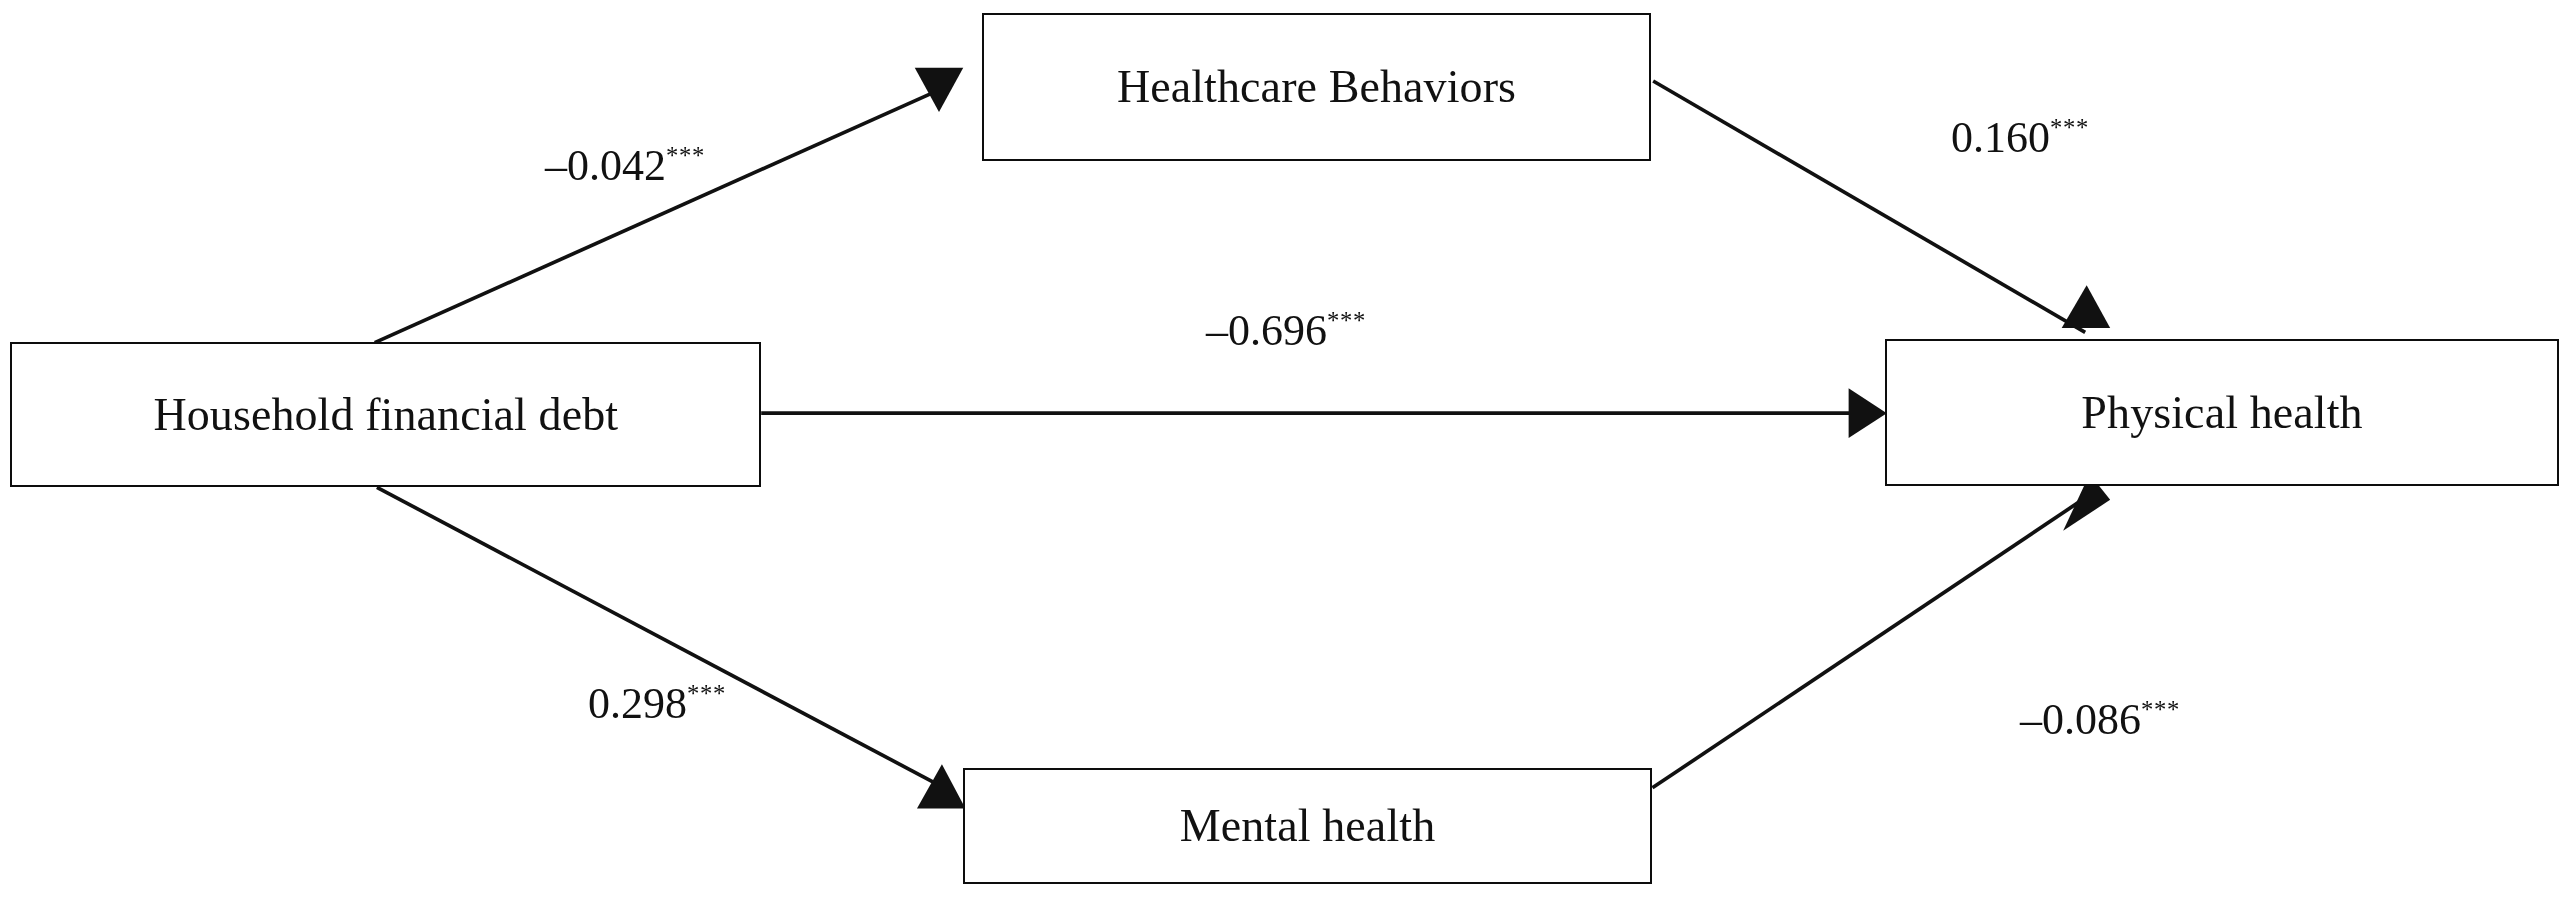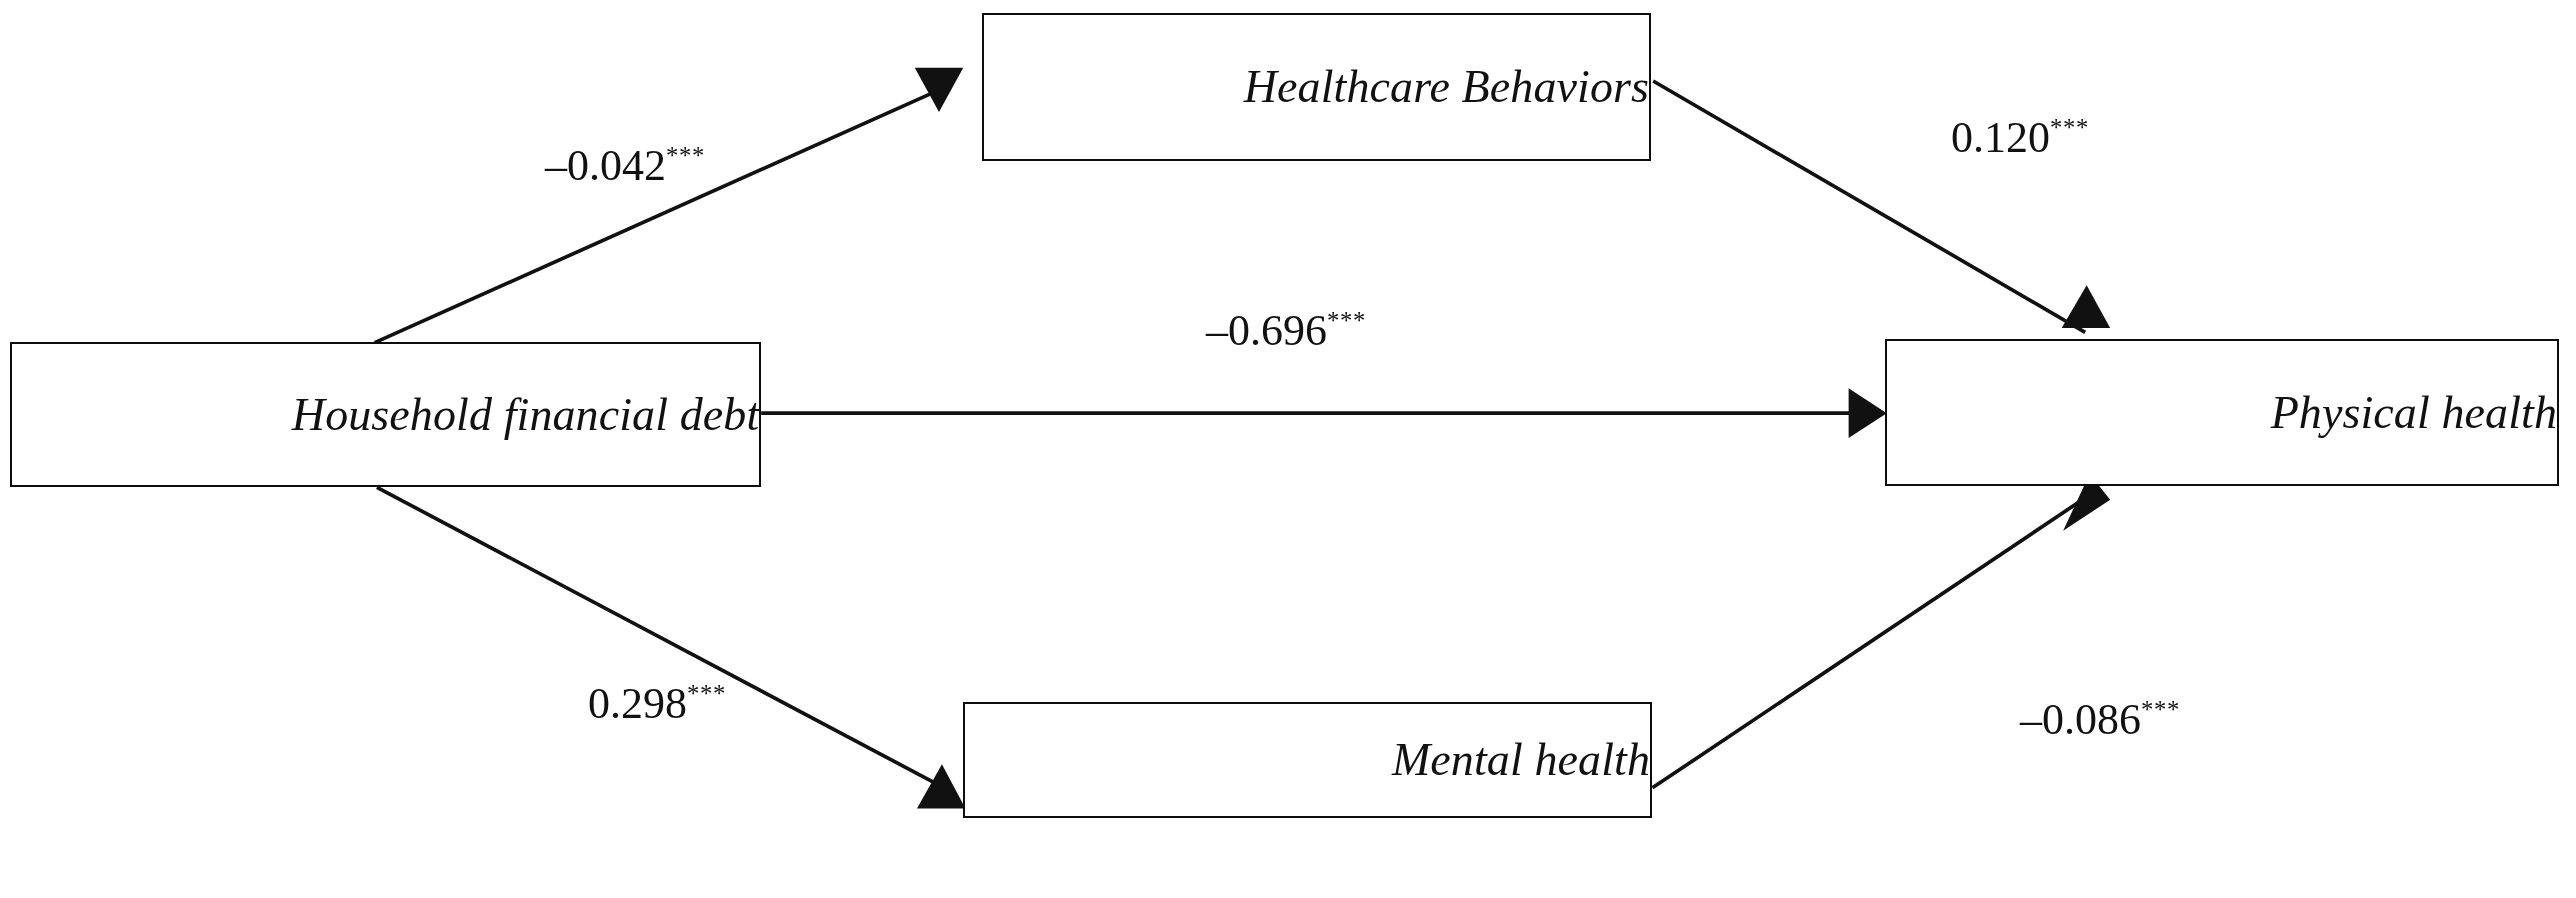--- a/index.html
+++ b/index.html
@@ -24,35 +24,34 @@
     width: 2576px;
     height: 899px;
   }
   .node-box {
     position: absolute;
     box-sizing: border-box;
     background: #ffffff;
     border: 2.2px solid #0d0d0d;
     display: flex;
     align-items: center;
-    justify-content: flex-end;
+    justify-content: center;
     z-index: 3;
-    font-style: italic;
   }
   .node-label {
     font-family: "Liberation Serif", "DejaVu Serif", serif;
     font-size: 46px;
     line-height: 1;
     color: #111111;
     white-space: nowrap;
     letter-spacing: 0.1px;
   }
   #node-household { left: 10.3px;   top: 342px;  width: 751px; height: 145px; }
   #node-healthcare{ left: 982px; top: 13.2px;   width: 669px;  height: 148px; }
-  #node-mental    { left: 963px; top: 702px; width: 689px;  height: 116px; }
+  #node-mental    { left: 963px; top: 768px; width: 689px;  height: 116px; }
   #node-physical  { left: 1885px; top: 339px;  width: 674px;  height: 147px; }
 
   .edge-label {
     position: absolute;
     font-family: "Liberation Serif", "DejaVu Serif", serif;
     font-size: 44px;
     line-height: 1;
     color: #111111;
     white-space: nowrap;
     z-index: 4;
@@ -115,21 +114,21 @@
 
   <div class="node-box" id="node-physical">
     <span class="node-label">Physical health</span>
   </div>
 
   <div class="edge-label" id="label-debt-healthcare">
     <span>–0.042</span><sup>***</sup>
   </div>
 
   <div class="edge-label" id="label-healthcare-phys">
-    <span>0.120</span><sup>***</sup>
+    <span>0.160</span><sup>***</sup>
   </div>
 
   <div class="edge-label" id="label-debt-phys">
     <span>–0.696</span><sup>***</sup>
   </div>
 
   <div class="edge-label" id="label-debt-mental">
     <span>0.298</span><sup>***</sup>
   </div>
 

